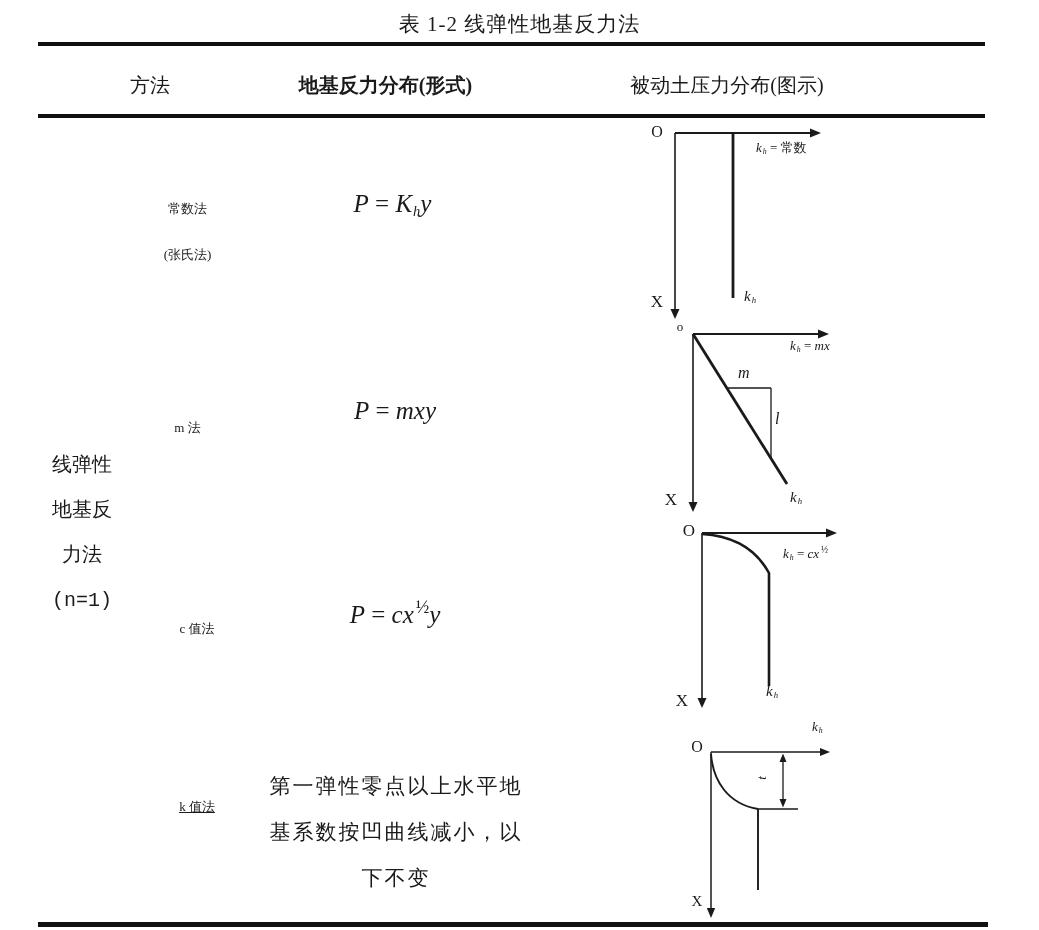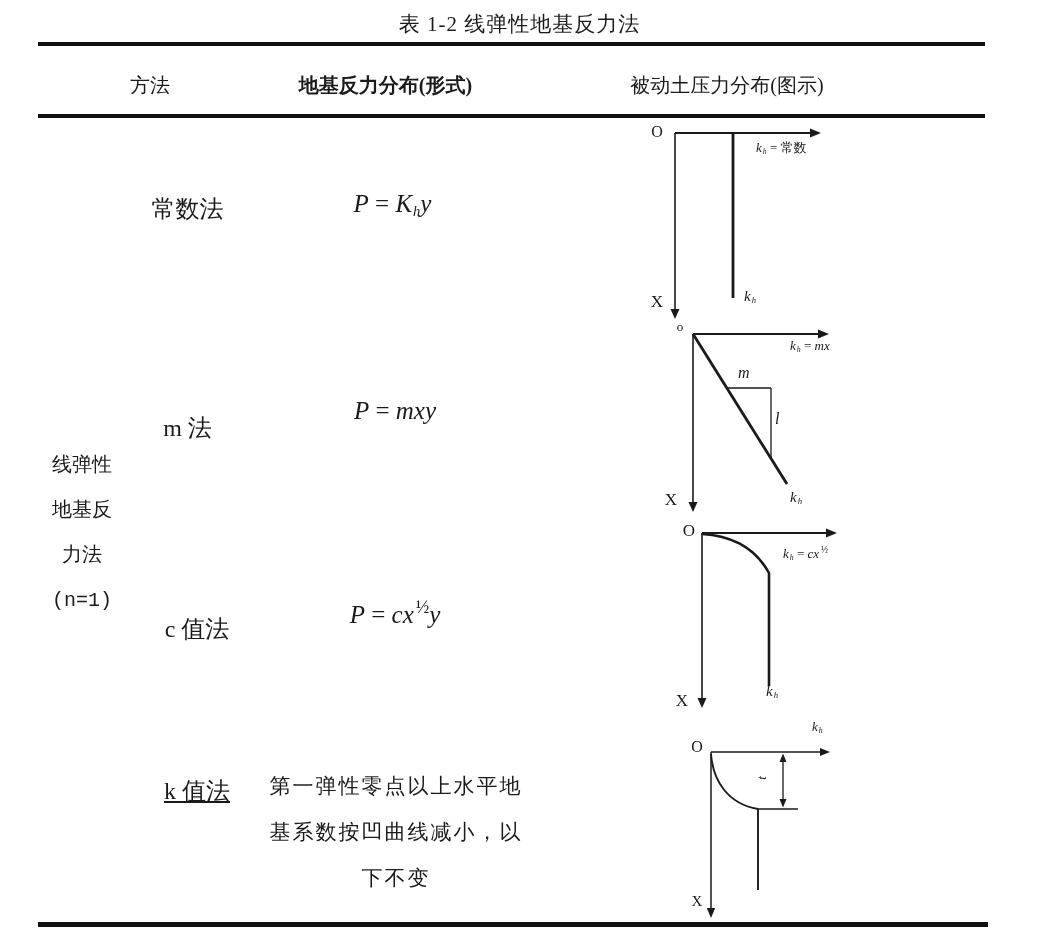--- a/index.html
+++ b/index.html
@@ -11,25 +11,25 @@
   .rule{position:absolute;background:#111111;}
   .rule-top{left:38px;top:42px;width:947px;height:4px;}
   .rule-header{left:38px;top:114px;width:947px;height:4px;}
   .rule-bottom{left:38px;top:922px;width:950px;height:5px;}
   .t-title{left:0;top:10px;width:1039px;font-size:21px;letter-spacing:1px;}
   .hdr{font-size:20px;}
   .h1{left:100px;top:72px;width:100px;}
   .h2{left:283px;top:72px;width:205px;font-weight:bold;}
   .h3{left:622px;top:72px;width:210px;}
   .gl{left:26px;top:443px;width:112px;font-size:20px;line-height:45px;font-family:Liberation Mono, monospace;}
-  .method{font-size:24px;line-height:46px;}
+  .method{font-size:13px;line-height:46px;}
   .r1m{left:125px;top:186px;width:125px;}
   .r2m{left:125px;top:405px;width:125px;}
   .r3m{left:133px;top:606px;width:128px;}
-  .r4m{left:133px;top:768px;width:128px;text-decoration:underline;}
+  .r4m{left:133px;top:784px;width:128px;text-decoration:underline;}
   .formula{font-size:25px;white-space:nowrap;}
   .r1f{left:285px;top:190px;width:215px;}
   .r2f{left:285px;top:397px;width:220px;}
   .r3f{left:285px;top:597px;width:220px;}
   .r4d{left:248px;top:763px;width:296px;font-size:21px;line-height:46px;letter-spacing:2px;}
   .f-i{font-style:italic;}
   .f-n{font-style:normal;}
   .f-sub{font-style:italic;font-size:0.58em;vertical-align:-0.25em;padding-left:1px;}
   .f-sup{font-style:normal;font-size:0.72em;vertical-align:0.55em;padding-left:2px;}
   .diagram{position:absolute;width:300px;}
@@ -84,20 +84,21 @@
 
   <div class="abs gl center cn">
     <div>线弹性</div>
     <div>地基反</div>
     <div>力法</div>
     <div>(n=1)</div>
   </div>
 
   <div class="abs method r1m center cn">
     <div>常数法</div>
+    <div>(张氏法)</div>
   </div>
   <div class="abs formula r1f center"><span class="f-i">P</span><span class="f-n"> = </span><span class="f-i">K</span><span class="f-sub">h</span><span class="f-i">y</span></div>
 
   <svg class="diagram d1" viewBox="0 0 300 200" xmlns="http://www.w3.org/2000/svg">
     <line x1="35" y1="13" x2="172" y2="13" stroke-width="1.8"></line>
     <path class="fill" d="M170,8.5 L181,13 L170,17.5 Z"></path>
     <line x1="35" y1="13" x2="35" y2="191" stroke-width="1.6"></line>
     <path class="fill" d="M30.5,189 L39.5,189 L35,199 Z"></path>
     <line x1="93" y1="13" x2="93" y2="178" stroke-width="2.8"></line>
   </svg>

